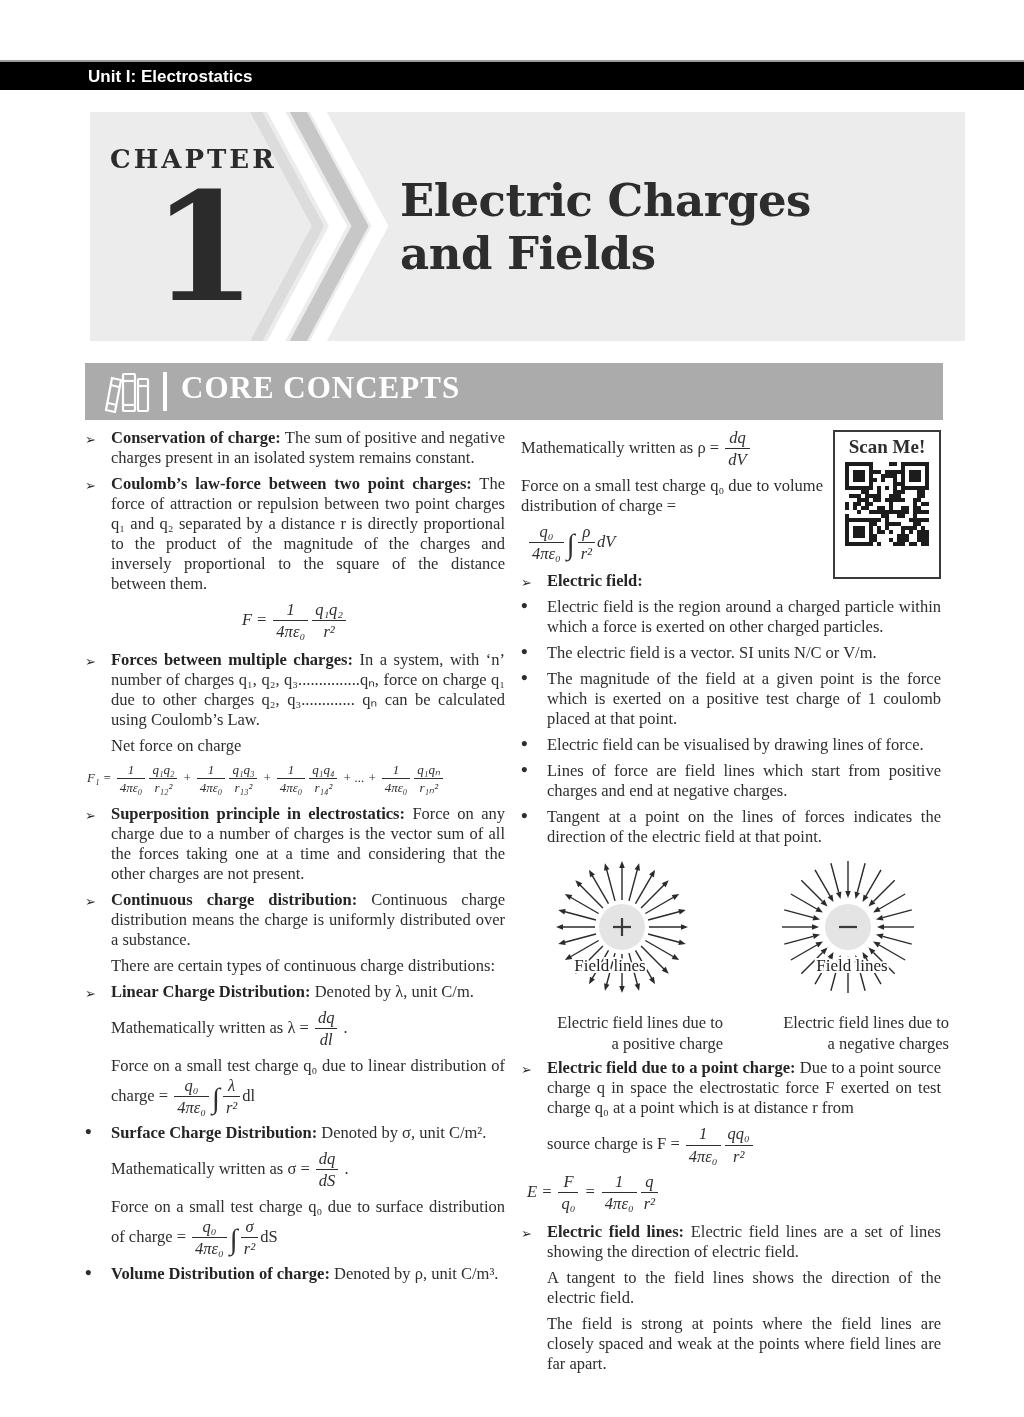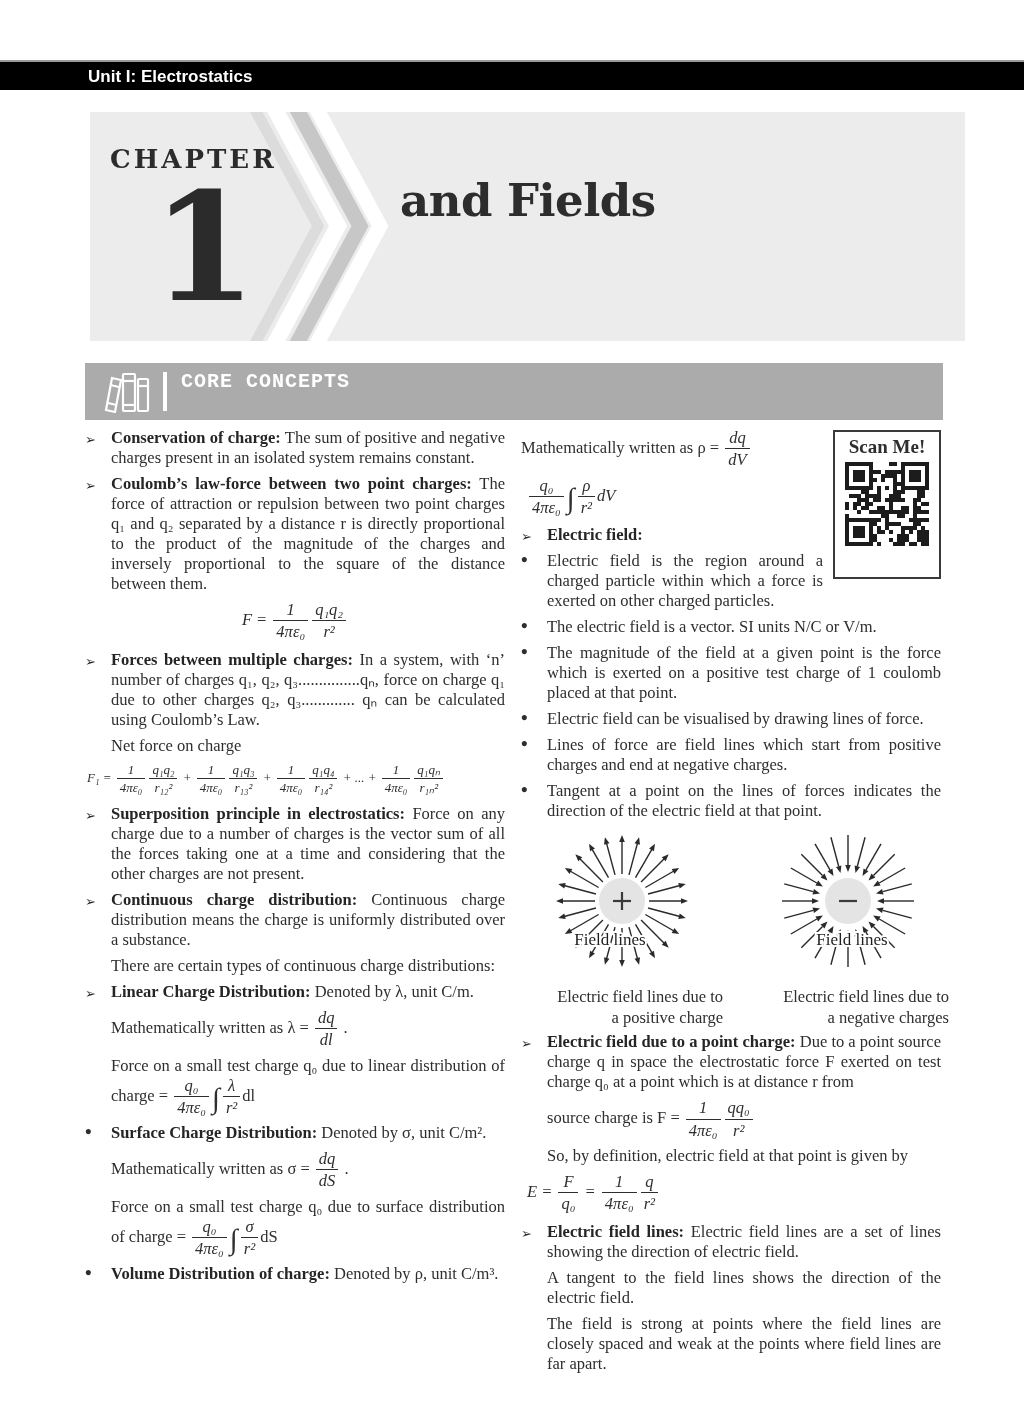--- a/index.html
+++ b/index.html
@@ -32,21 +32,21 @@
     font-weight:700;font-size:45px;line-height:53px;color:#2d2d2d;letter-spacing:-0.5px;
   }
   
   .section-banner{
     position:absolute;top:363px;left:85px;width:858px;height:57px;background:#ababab;
   }
   .books-icon{position:absolute;left:16px;top:8px;}
   .banner-sep{position:absolute;left:78px;top:9px;width:4px;height:39px;background:#ffffff;}
   .banner-text{
     position:absolute;left:96px;top:7px;color:#ffffff;
-    font-family:Liberation Mono, monospace;font-weight:bold;font-size:20px;letter-spacing:1px;
+    font-family:Liberation Serif, serif;font-weight:bold;font-size:31px;letter-spacing:1px;
   }
   
   .columns{position:absolute;top:428px;left:85px;width:856px;display:flex;gap:16px;}
   .col{width:420px;font-size:16.5px;line-height:20px;}
   .blk{margin-bottom:6px;}
   .item{position:relative;padding-left:26px;text-align:justify;}
   .item .bullet{position:absolute;left:0;top:0;}
   .bullet.arrow{font-family:"DejaVu Sans",sans-serif;font-size:13px;color:#2b2b2b;top:2px;}
   .bullet.dot{font-size:19px;font-weight:bold;top:-1px;}
   .para{padding-left:26px;text-align:justify;}
@@ -83,20 +83,21 @@
   <div class="chapter-box">
     <div class="chapter-word">CHAPTER</div>
     <div class="chapter-num">1</div>
     <svg class="chevrons" width="140" height="229" viewBox="0 0 140 229">
       <polyline points="2,-8 68,114 2,237" fill="none" stroke="#dcdcdc" stroke-width="11"></polyline>
       <polyline points="22,-8 88,114 22,237" fill="none" stroke="#ffffff" stroke-width="16"></polyline>
       <polyline points="44,-8 110,114 44,237" fill="none" stroke="#c7c7c7" stroke-width="15"></polyline>
       <polyline points="64,-8 130,114 64,237" fill="none" stroke="#ffffff" stroke-width="15"></polyline>
     </svg>
     <div class="chapter-title">
+      <div>Electric Charges</div>
       <div>and Fields</div>
     </div>
   </div>
 
   <div class="section-banner">
     <svg class="books-icon" width="50" height="42" viewBox="0 0 50 42">
       <g fill="none" stroke="#ffffff" stroke-width="2.2">
         <polygon points="5,39 11,7 20,9 14,41"></polygon>
         <line x1="9.5" y1="14" x2="18" y2="16"></line>
         <line x1="7" y1="32" x2="15.5" y2="34"></line>
@@ -396,20 +397,21 @@
             <rect x="34" y="82" width="4" height="4" fill="#1c1c1c"></rect>
             <rect x="50" y="82" width="4" height="4" fill="#1c1c1c"></rect>
             <rect x="54" y="82" width="4" height="4" fill="#1c1c1c"></rect>
             <rect x="58" y="82" width="4" height="4" fill="#1c1c1c"></rect>
             <rect x="66" y="82" width="4" height="4" fill="#1c1c1c"></rect>
             <rect x="70" y="82" width="4" height="4" fill="#1c1c1c"></rect>
             <rect x="78" y="82" width="4" height="4" fill="#1c1c1c"></rect>
             <rect x="82" y="82" width="4" height="4" fill="#1c1c1c"></rect>
           </svg></div>
         <div class="blk para noindent">Mathematically written as ρ = <span class="frac"><span class="n">dq</span><span class="d">dV</span></span></div>
+        <div class="blk para noindent">Force on a small test charge q₀ due to volume distribution of charge =</div>
         <div class="blk formula"><span class="frac"><span class="n">q₀</span><span class="d">4πε₀</span></span><span class="intg">∫</span><span class="frac"><span class="n">ρ</span><span class="d">r²</span></span>dV</div>
         <div class="blk item">
           <span class="bullet arrow">➢</span>
           <div class="txt"><b>Electric field:</b></div>
         </div>
         <div class="blk item">
           <span class="bullet dot">•</span>
           <div class="txt">Electric field is the region around a charged particle within which a force is exerted on other charged particles.</div>
         </div>
         <div class="blk item">
@@ -545,21 +547,20 @@
             </svg><div class="cap">
               <div>Electric field lines due to</div>
               <div>a negative charges</div>
             </div></div>
         </div>
         <div class="blk item">
           <span class="bullet arrow">➢</span>
           <div class="txt"><b>Electric field due to a point charge:</b> Due to a point source charge q in space the electrostatic force F exerted on test charge q₀ at a point which is at distance r from</div>
         </div>
         <div class="blk para">source charge is F = <span class="frac"><span class="n">1</span><span class="d">4πε₀</span></span><span class="frac"><span class="n">qq₀</span><span class="d">r²</span></span></div>
-        <div class="blk para">So, by definition, electric field at that point is given by</div>
         <div class="blk formula">E = <span class="frac"><span class="n">F</span><span class="d">q₀</span></span> = <span class="frac"><span class="n">1</span><span class="d">4πε₀</span></span><span class="frac"><span class="n">q</span><span class="d">r²</span></span></div>
         <div class="blk item">
           <span class="bullet arrow">➢</span>
           <div class="txt"><b>Electric field lines:</b> Electric field lines are a set of lines showing the direction of electric field.</div>
         </div>
         <div class="blk para">A tangent to the field lines shows the direction of the electric field.</div>
         <div class="blk para">The field is strong at points where the field lines are closely spaced and weak at the points where field lines are far apart.</div>
       </div>
   </div>
 

